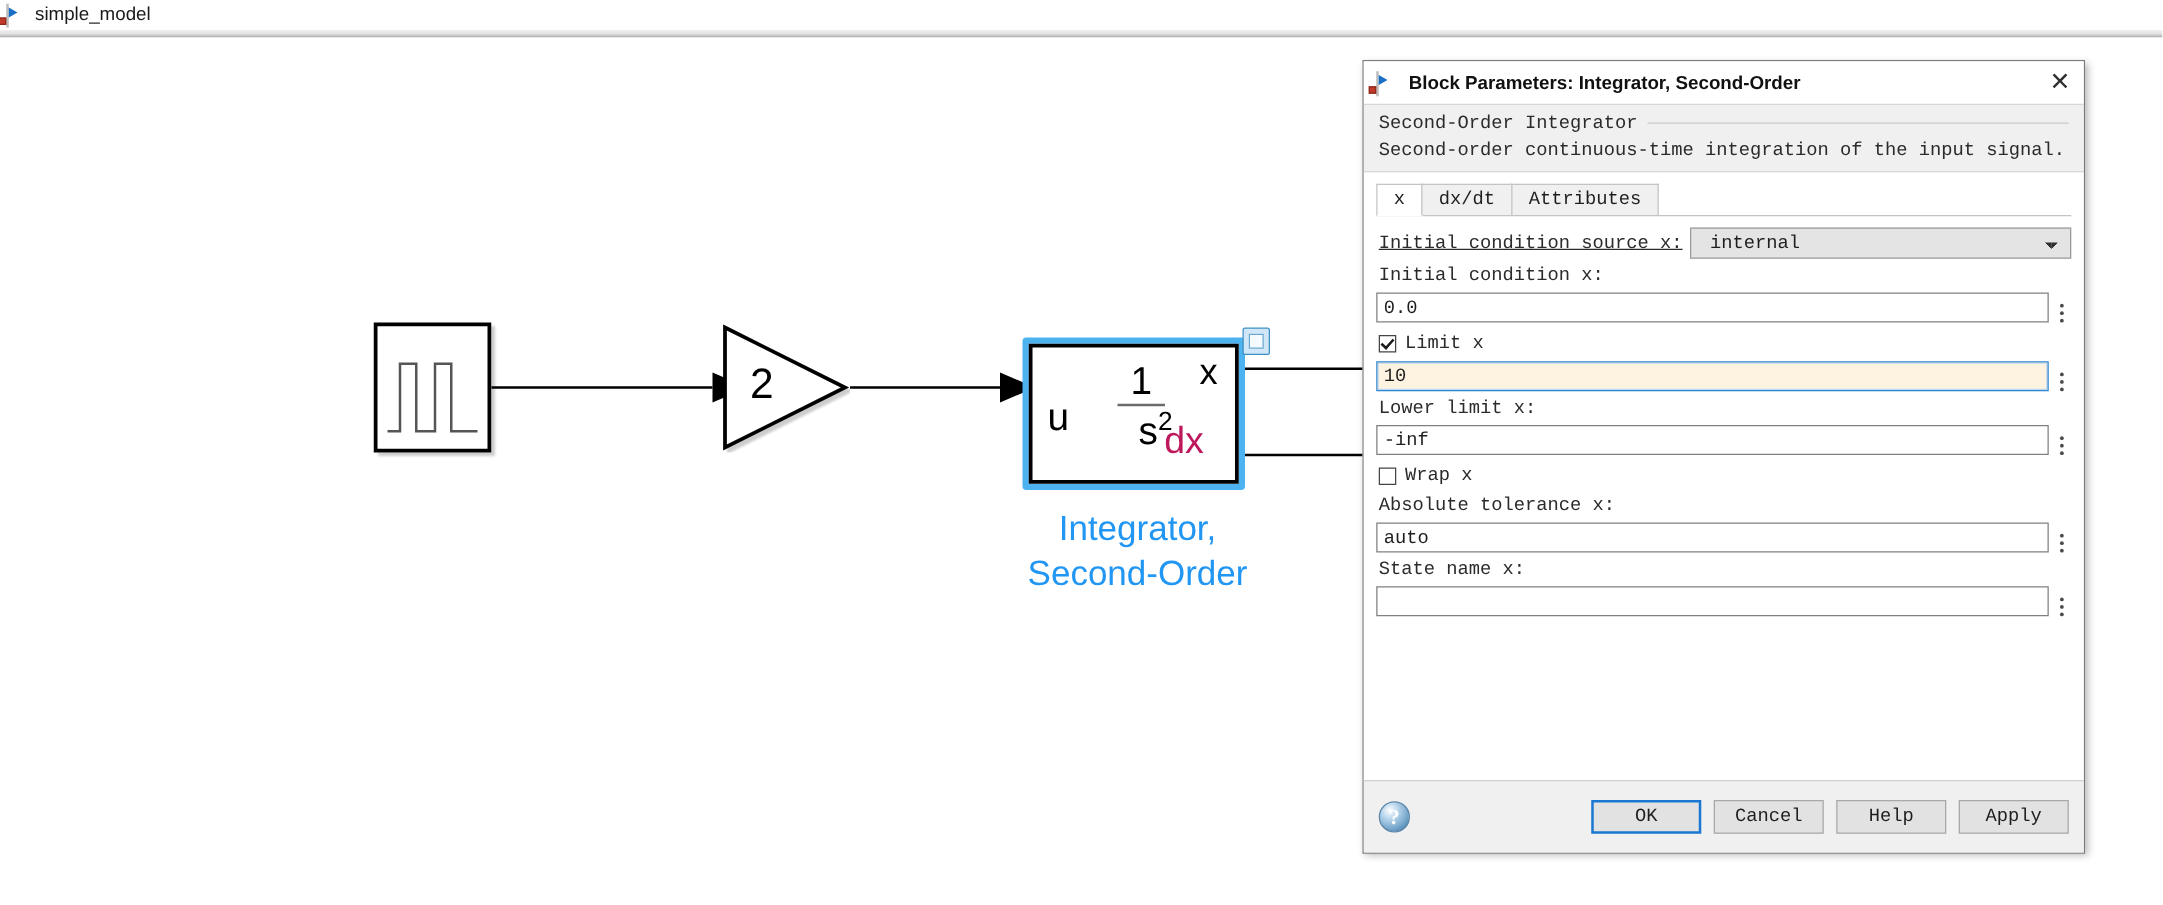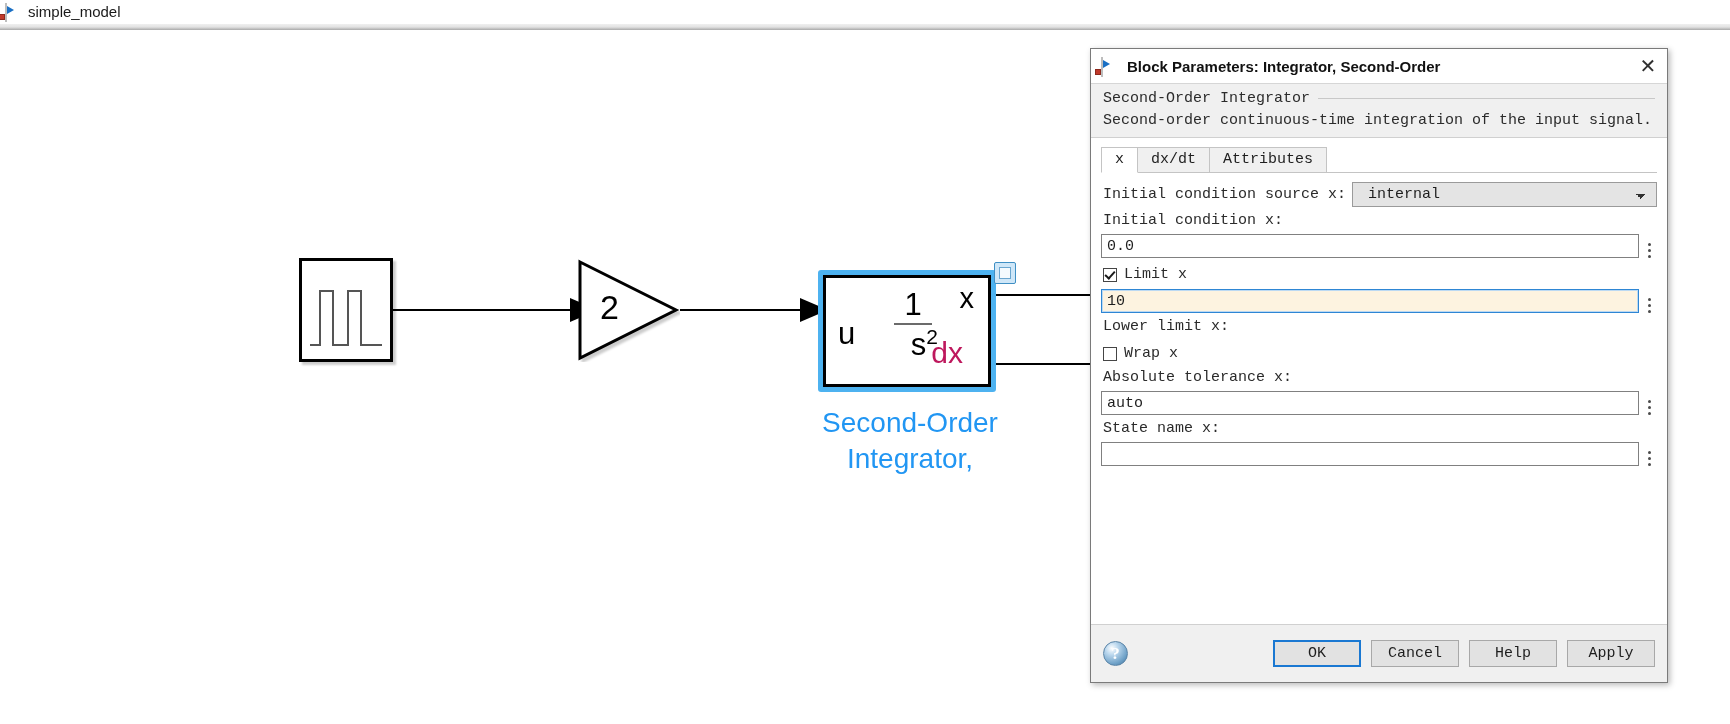--- a/index.html
+++ b/index.html
@@ -305,21 +305,21 @@
     color: #2b2b2b;
     margin: 4px 0 3px 2px;
     line-height: 20px;
   }
   .row-inline {
     display: flex;
     align-items: center;
     gap: 6px;
     margin: 3px 0 4px 2px;
   }
-  .row-inline .field-label { margin: 0; }
+  .row-inline .field-label { margin: 0; text-decoration: underline; }
 
   select.combo {
     flex: 1 1 auto;
     height: 25px;
     font-family: "Liberation Mono", monospace;
     font-size: 15px;
     color: #1e1e1e;
     background: #e4e4e4;
     border: 1px solid #9a9a9a;
     padding-left: 15px;
@@ -496,22 +496,22 @@
           <span class="bar"></span>
           <span class="den"><span>s</span><sup>2</sup></span>
         </span>
         <span class="integ-x">x</span>
         <span class="integ-dx">dx</span>
       </div>
       <div class="integ-handle"></div>
     </div>
 
     <div class="integ-caption">
+      <div>Integrator,</div>
       <div>Second-Order</div>
-      <div>Integrator,</div>
     </div>
 
   </div>
 
   <div class="dialog">
 
     <div class="dlg-titlebar">
       <span class="dlg-title-icon">
         <span class="simulink-glyph" style="width:17px;height:17px;"></span>
       </span>
@@ -560,20 +560,28 @@
       <div class="input-row">
         <input class="text-input focused" type="text" value="10" style="">
         <span class="spinner">
             <i></i>
             <i></i>
             <i></i>
           </span>
       </div>
 
       <div class="field-label">Lower limit x:</div>
+      <div class="input-row">
+        <input class="text-input" type="text" value="-inf" style="">
+        <span class="spinner">
+            <i></i>
+            <i></i>
+            <i></i>
+          </span>
+      </div>
 
       <div class="check-row">
         <span class="checkbox"></span>
         <span class="check-label">Wrap x</span>
       </div>
 
       <div class="field-label">Absolute tolerance x:</div>
       <div class="input-row">
         <input class="text-input" type="text" value="auto" style="">
         <span class="spinner">

